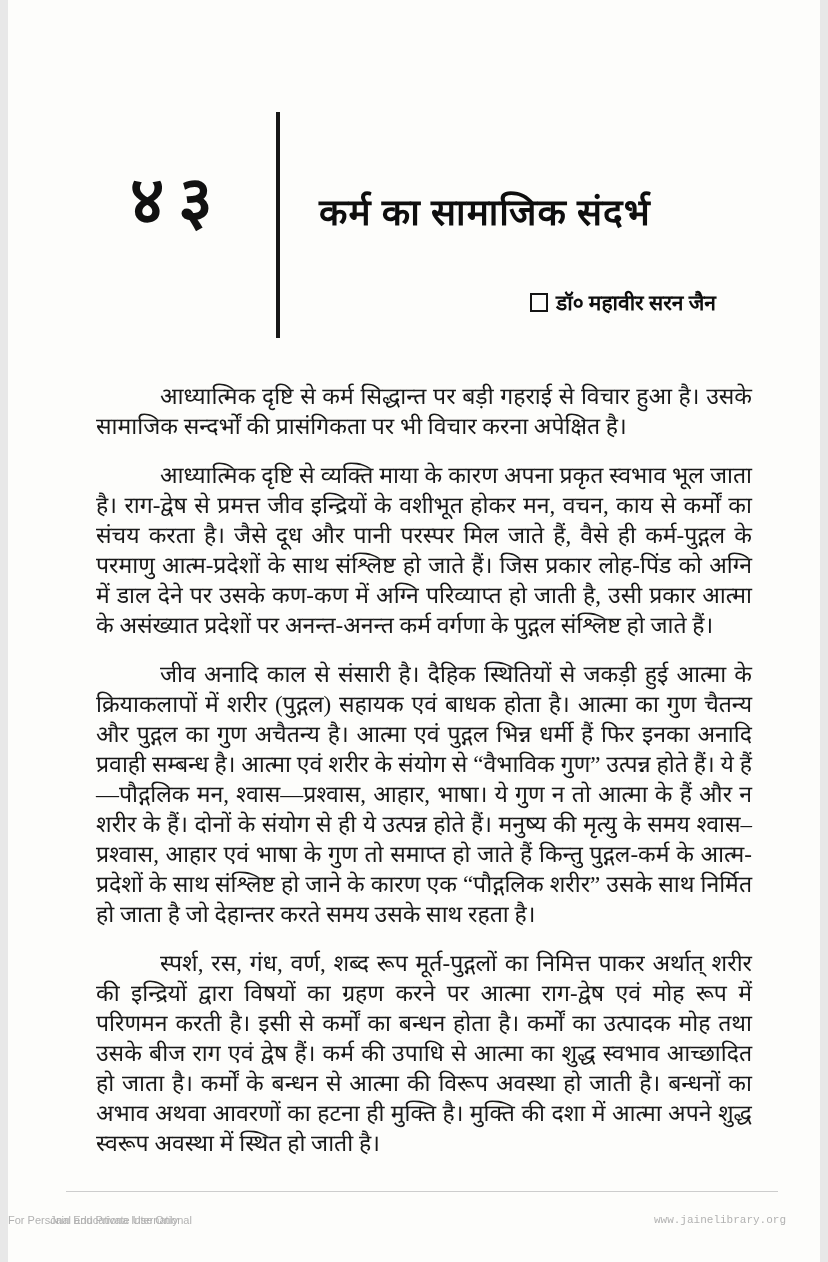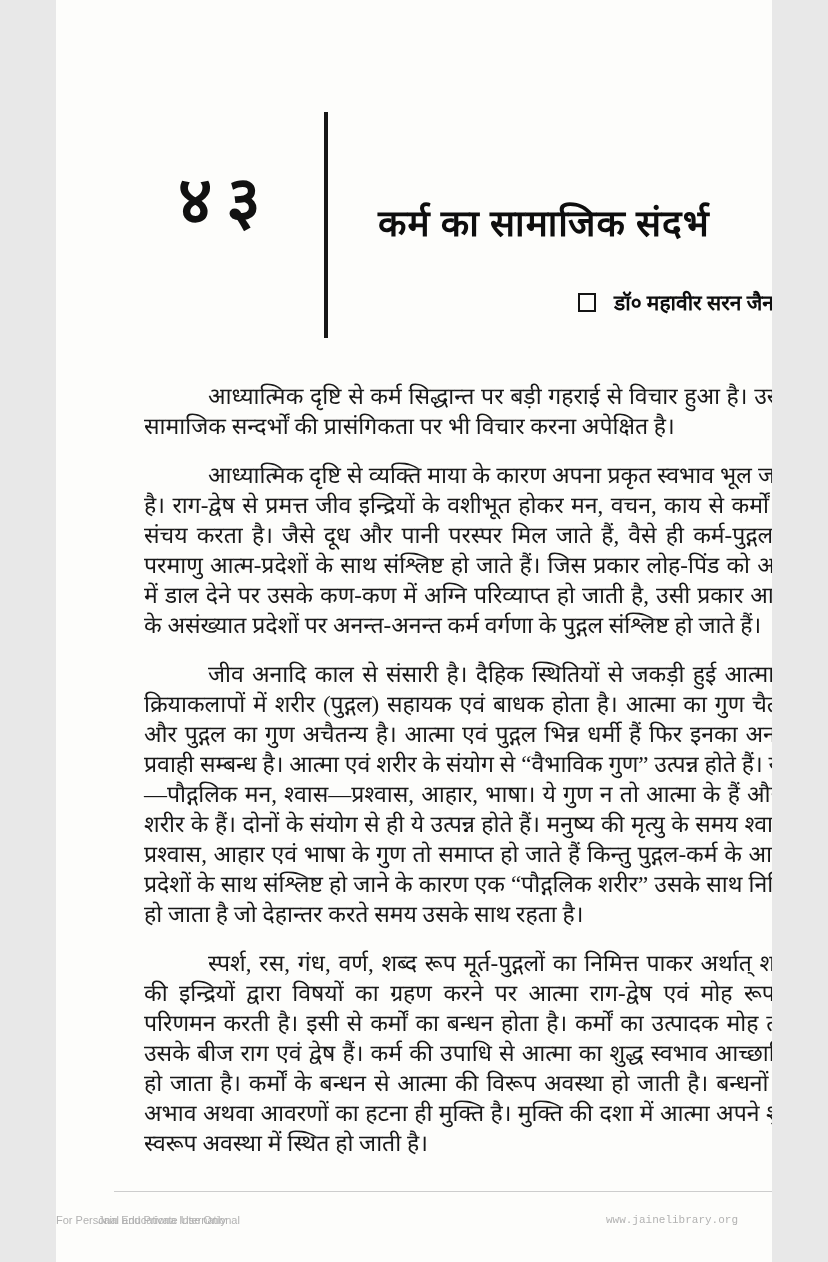--- a/index.html
+++ b/index.html
@@ -2,21 +2,21 @@
 <html><head>
 <meta charset="utf-8">
 <style>
   html, body {
     margin: 0;
     padding: 0;
     background: #e8e8e8;
   }
   .page {
     position: relative;
-    width: 716px;
+    width: 812px;
     height: 1262px;
     margin: 0 auto;
     background: #fdfdfb;
     overflow: hidden;
     font-family: "Liberation Serif", "DejaVu Serif", serif;
     color: #161616;
   }
   .chapter-number {
     position: absolute;
     left: 122px;
@@ -32,34 +32,34 @@
     left: 268px;
     top: 112px;
     width: 4px;
     height: 226px;
     background: #171717;
   }
   .page-title {
     position: absolute;
     left: 310px;
     top: 184px;
-    margin: 12px;
+    margin: 1px;
     font-size: 37px;
     font-weight: 700;
     color: #0e0e0e;
     white-space: nowrap;
     letter-spacing: 1px;
   }
   .author-row {
     position: absolute;
     left: 494px;
     top: 288px;
     display: flex;
     align-items: center;
-    gap: 18px;
+    gap: 8px;
     padding-left: 28px;
   }
   .author-square {
     display: inline-block;
     width: 18px;
     height: 19px;
     border: 2.5px solid #141414;
     background: transparent;
     box-sizing: border-box;
   }

